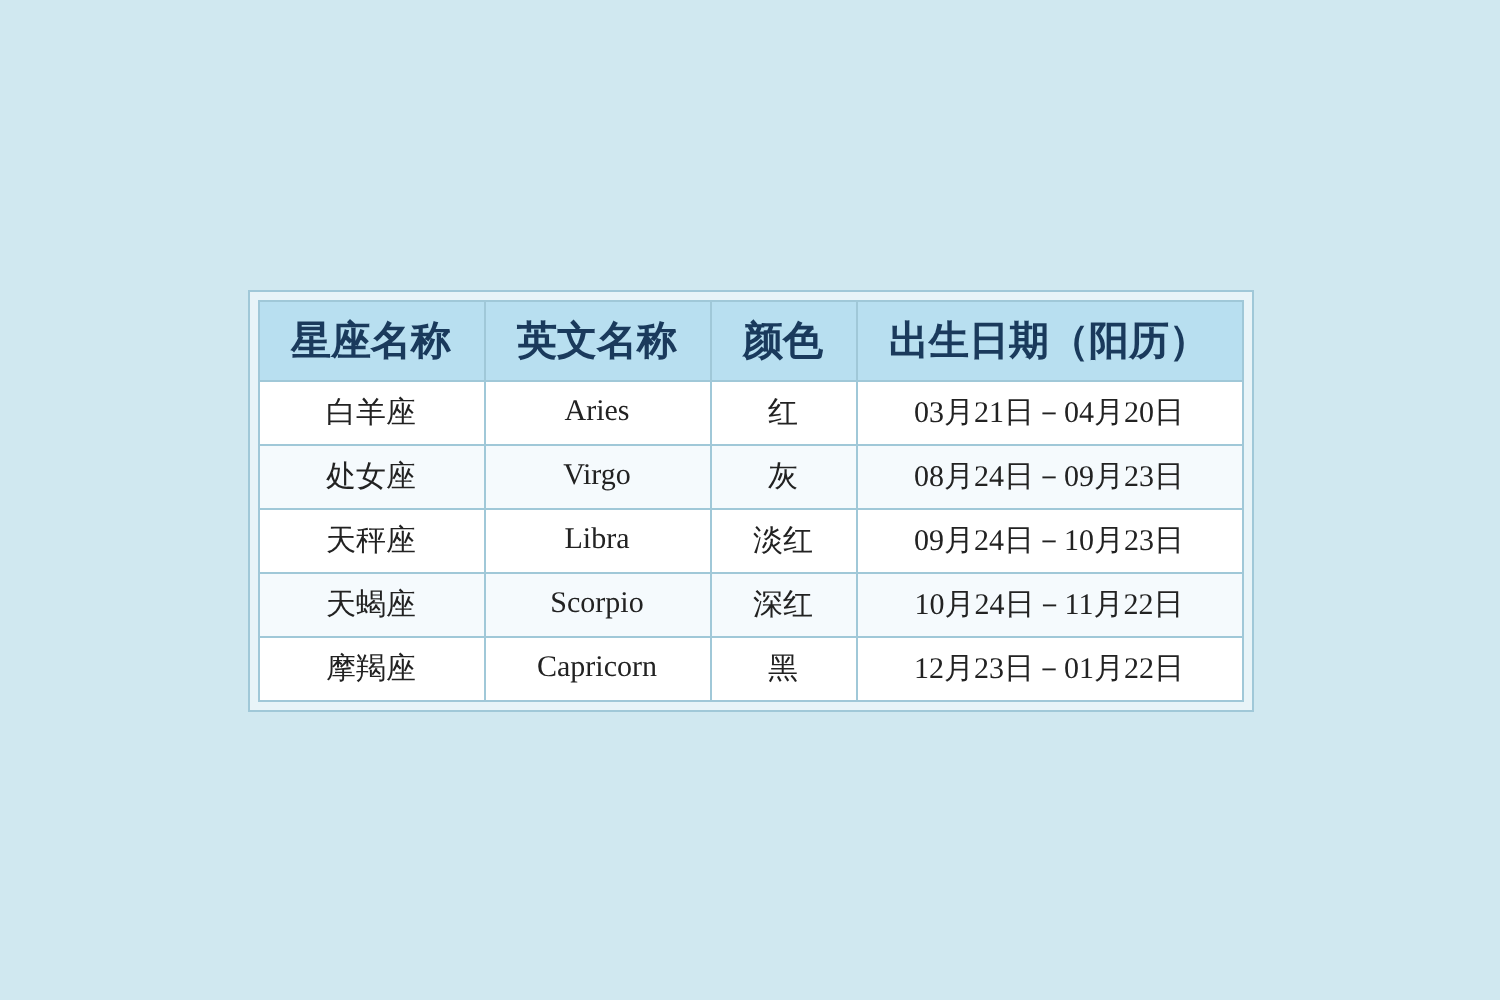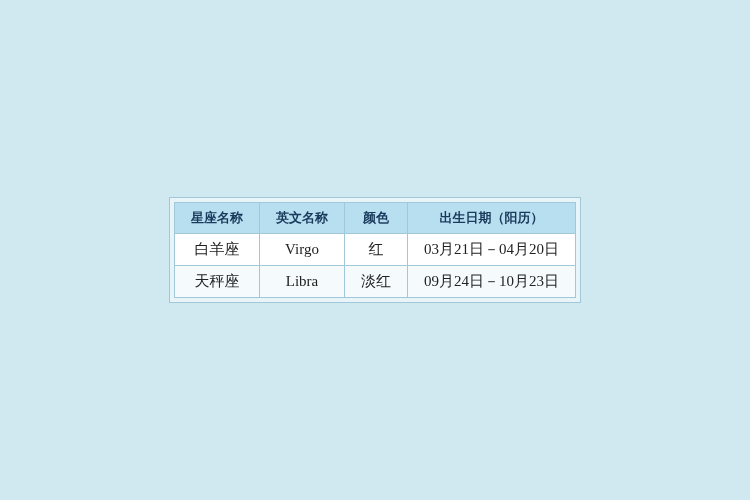--- a/index.html
+++ b/index.html
@@ -34,21 +34,21 @@
       padding: 6px 16px;
       text-align: center;
       font-size: 15px;
       color: #222;
       white-space: nowrap;
     }
 
     thead th {
       background-color: #b8dff0;
       font-weight: bold;
-      font-size: 13px;
+      font-size: 20px;
       color: #1a3a5c;
       text-align: center;
     }
 
     tbody tr:nth-child(even) {
       background-color: #f5fafd;
     }
 
     tbody tr:nth-child(odd) {
       background-color: #ffffff;
@@ -71,25 +71,43 @@
       <tr>
         <th>星座名称</th>
         <th>英文名称</th>
         <th>颜色</th>
         <th>出生日期（阳历）</th>
       </tr>
     </thead>
     <tbody id="table-body">
     <tr>
           <td>白羊座</td>
-          <td>Virgo</td>
+          <td>Aries</td>
           <td>红</td>
           <td>03月21日－04月20日</td>
+        </tr>
+        <tr>
+          <td>处女座</td>
+          <td>Virgo</td>
+          <td>灰</td>
+          <td>08月24日－09月23日</td>
         </tr>
         <tr>
           <td>天秤座</td>
           <td>Libra</td>
           <td>淡红</td>
           <td>09月24日－10月23日</td>
         </tr>
+        <tr>
+          <td>天蝎座</td>
+          <td>Scorpio</td>
+          <td>深红</td>
+          <td>10月24日－11月22日</td>
+        </tr>
+        <tr>
+          <td>摩羯座</td>
+          <td>Capricorn</td>
+          <td>黑</td>
+          <td>12月23日－01月22日</td>
+        </tr>
       </tbody>
   </table>
 </div>
 
 </body></html>

